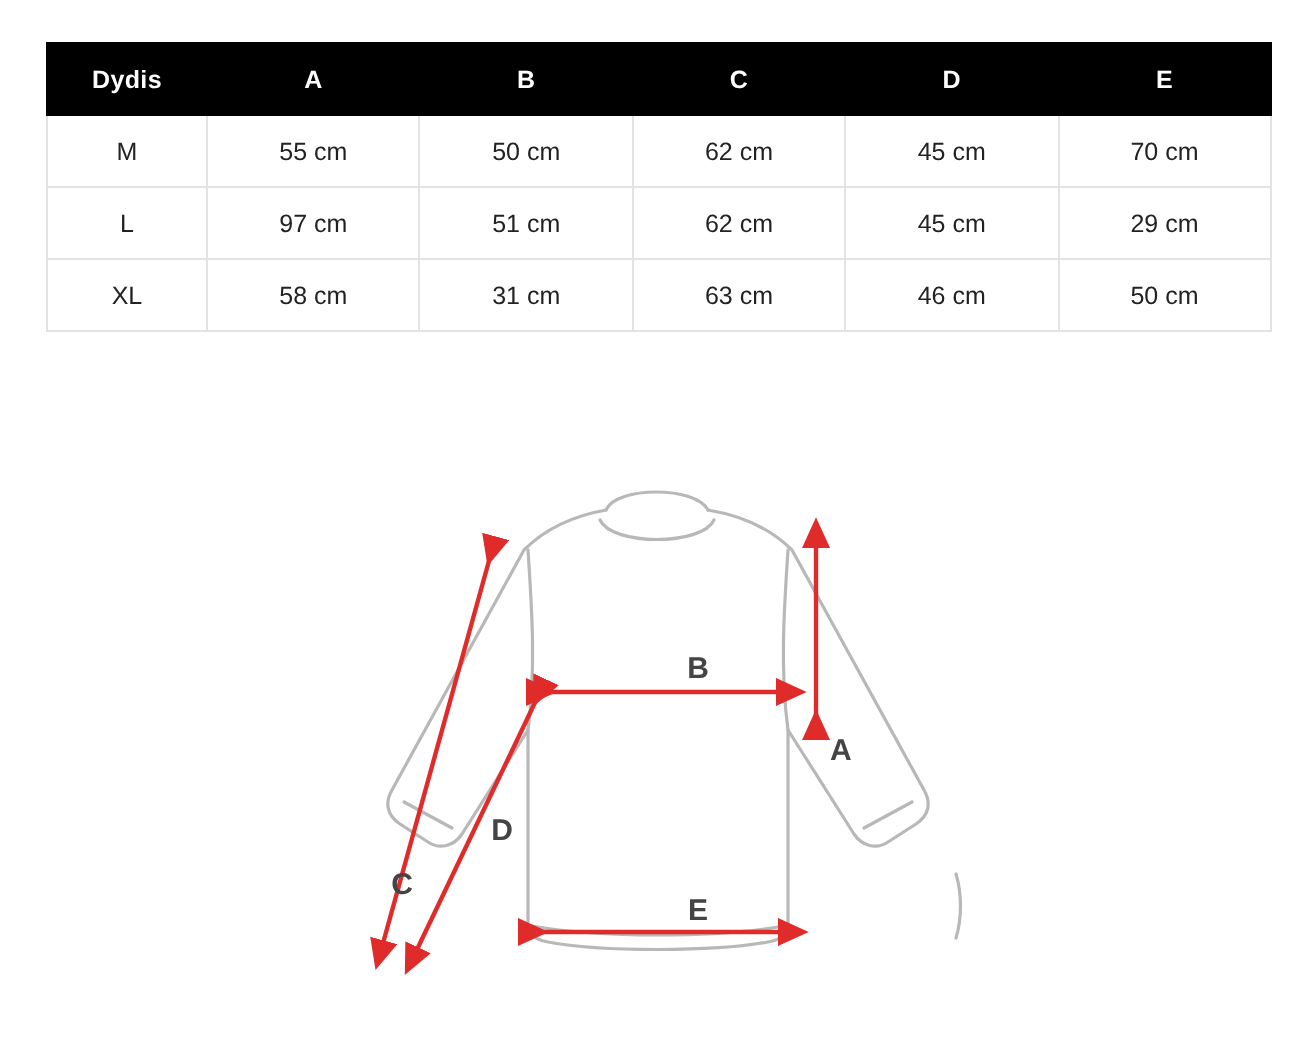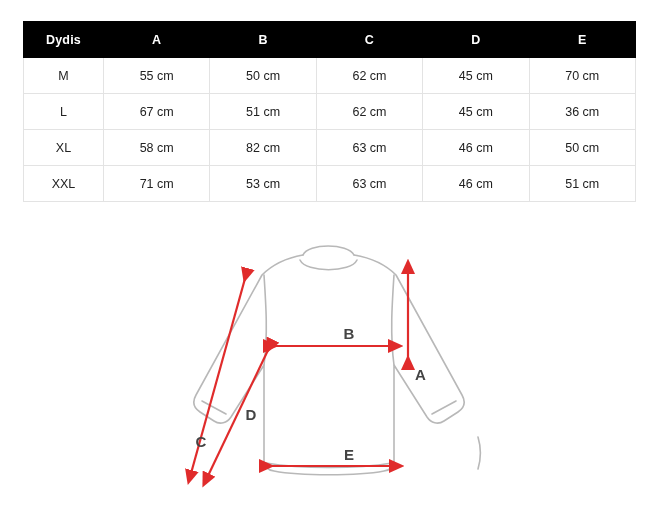--- a/index.html
+++ b/index.html
@@ -107,41 +107,33 @@
         <tr>
           <td class="rowhead">M</td>
           <td>55 cm</td>
           <td>50 cm</td>
           <td>62 cm</td>
           <td>45 cm</td>
           <td>70 cm</td>
         </tr>
         <tr>
           <td class="rowhead">L</td>
-          <td>67 cm</td>
+          <td>97 cm</td>
           <td>51 cm</td>
           <td>62 cm</td>
           <td>45 cm</td>
-          <td>36 cm</td>
+          <td>29 cm</td>
         </tr>
         <tr>
           <td class="rowhead">XL</td>
           <td>58 cm</td>
-          <td>82 cm</td>
+          <td>31 cm</td>
           <td>63 cm</td>
           <td>46 cm</td>
           <td>50 cm</td>
-        </tr>
-        <tr>
-          <td class="rowhead">XXL</td>
-          <td>71 cm</td>
-          <td>53 cm</td>
-          <td>63 cm</td>
-          <td>46 cm</td>
-          <td>51 cm</td>
         </tr>
       </tbody>
     </table>
   </div>
 
   <div class="diagram">
     <svg width="657" height="300" viewBox="0 0 657 300" xmlns="http://www.w3.org/2000/svg">
 
       <defs>
         <marker id="arrowRed" markerWidth="7" markerHeight="7" refX="3.2" refY="3.2" orient="auto">

